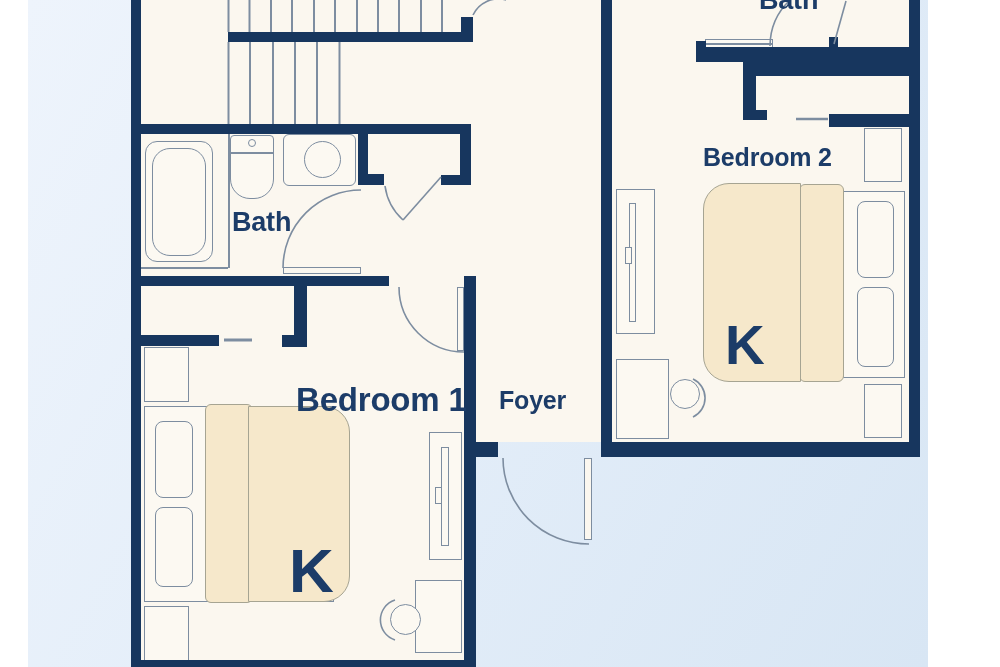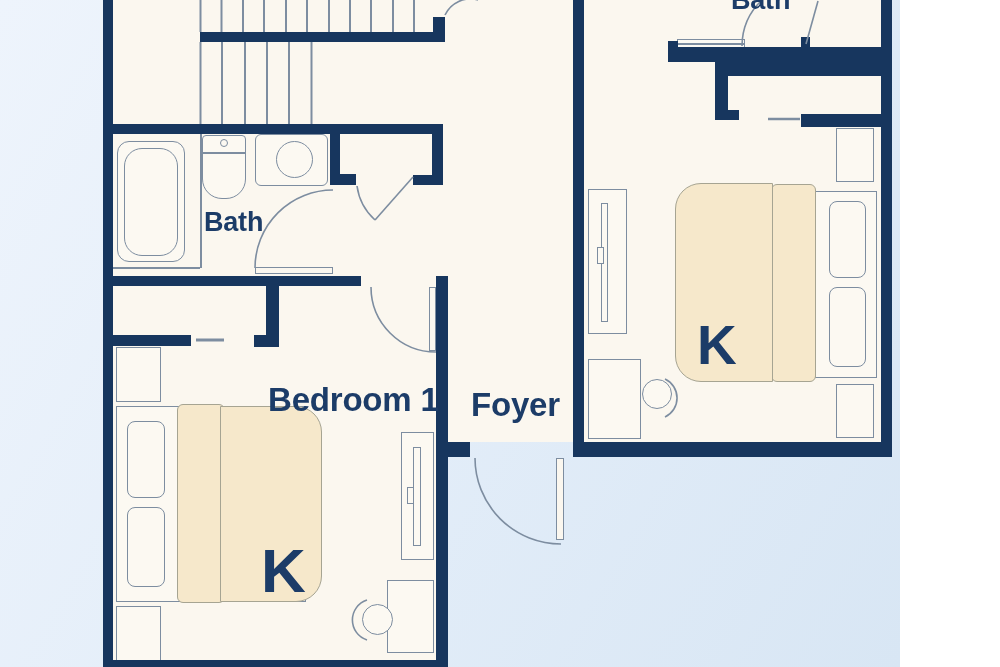--- a/index.html
+++ b/index.html
@@ -1,19 +1,20 @@
 <!DOCTYPE html>
 <html><head>
 <meta charset="utf-8">
 <style>
   html,body{margin:0;padding:0;}
   #canvas{
     position:relative; width:900px; height:667px; overflow:hidden;
     background:linear-gradient(120deg,#eef4fc 0%,#e4eef9 45%,#d8e6f4 100%);
     font-family:"Liberation Sans",sans-serif;
+    margin-left:28px;
   }
   .floor{position:absolute;background:#fbf7ef;}
   .wall{position:absolute;background:#17365e;}
   .furn{position:absolute;background:#fcf9f2;border:1.6px solid #7d8da0;box-sizing:border-box;}
   .tan{position:absolute;background:#f6e8cb;border:1.4px solid #a6a492;box-sizing:border-box;}
   .leaf{position:absolute;background:#fbf7ef;border:1.5px solid #7d8da0;box-sizing:border-box;}
   .lbl{position:absolute;color:#1c3c68;font-weight:bold;line-height:1;white-space:nowrap;letter-spacing:-0.2px;}
   .lbl.light{font-weight:normal;color:#2c4266;letter-spacing:0.2px;}
   svg.overlay{position:absolute;left:0;top:0;pointer-events:none;}
 </style>
@@ -132,17 +133,18 @@
     </g>
   </svg>
 
   <div class="leaf" style="left:255px;top:267px;width:78px;height:7px;"></div>
   <div class="leaf" style="left:429px;top:287px;width:7px;height:64px;"></div>
   <div class="leaf" style="left:556px;top:458px;width:8px;height:82px;"></div>
 
   <div class="lbl" style="left:731px;top:-13px;font-size:27px;">Bath</div>
   <div class="lbl" style="left:204px;top:209px;font-size:27px;">Bath</div>
   <div class="lbl" style="left:268px;top:383px;font-size:33px;">Bedroom 1</div>
-  <div class="lbl" style="left:471px;top:388px;font-size:33px;">Foyer</div>
+  <div class="lbl" style="left:675px;top:145px;font-size:25px;">Bedroom 2</div>
+  <div class="lbl" style="left:471px;top:388px;font-size:25px;">Foyer</div>
   <div class="lbl" style="left:261px;top:540px;font-size:62px;">K</div>
   <div class="lbl" style="left:697px;top:318px;font-size:55px;">K</div>
 
 </div>
 
 </body></html>

